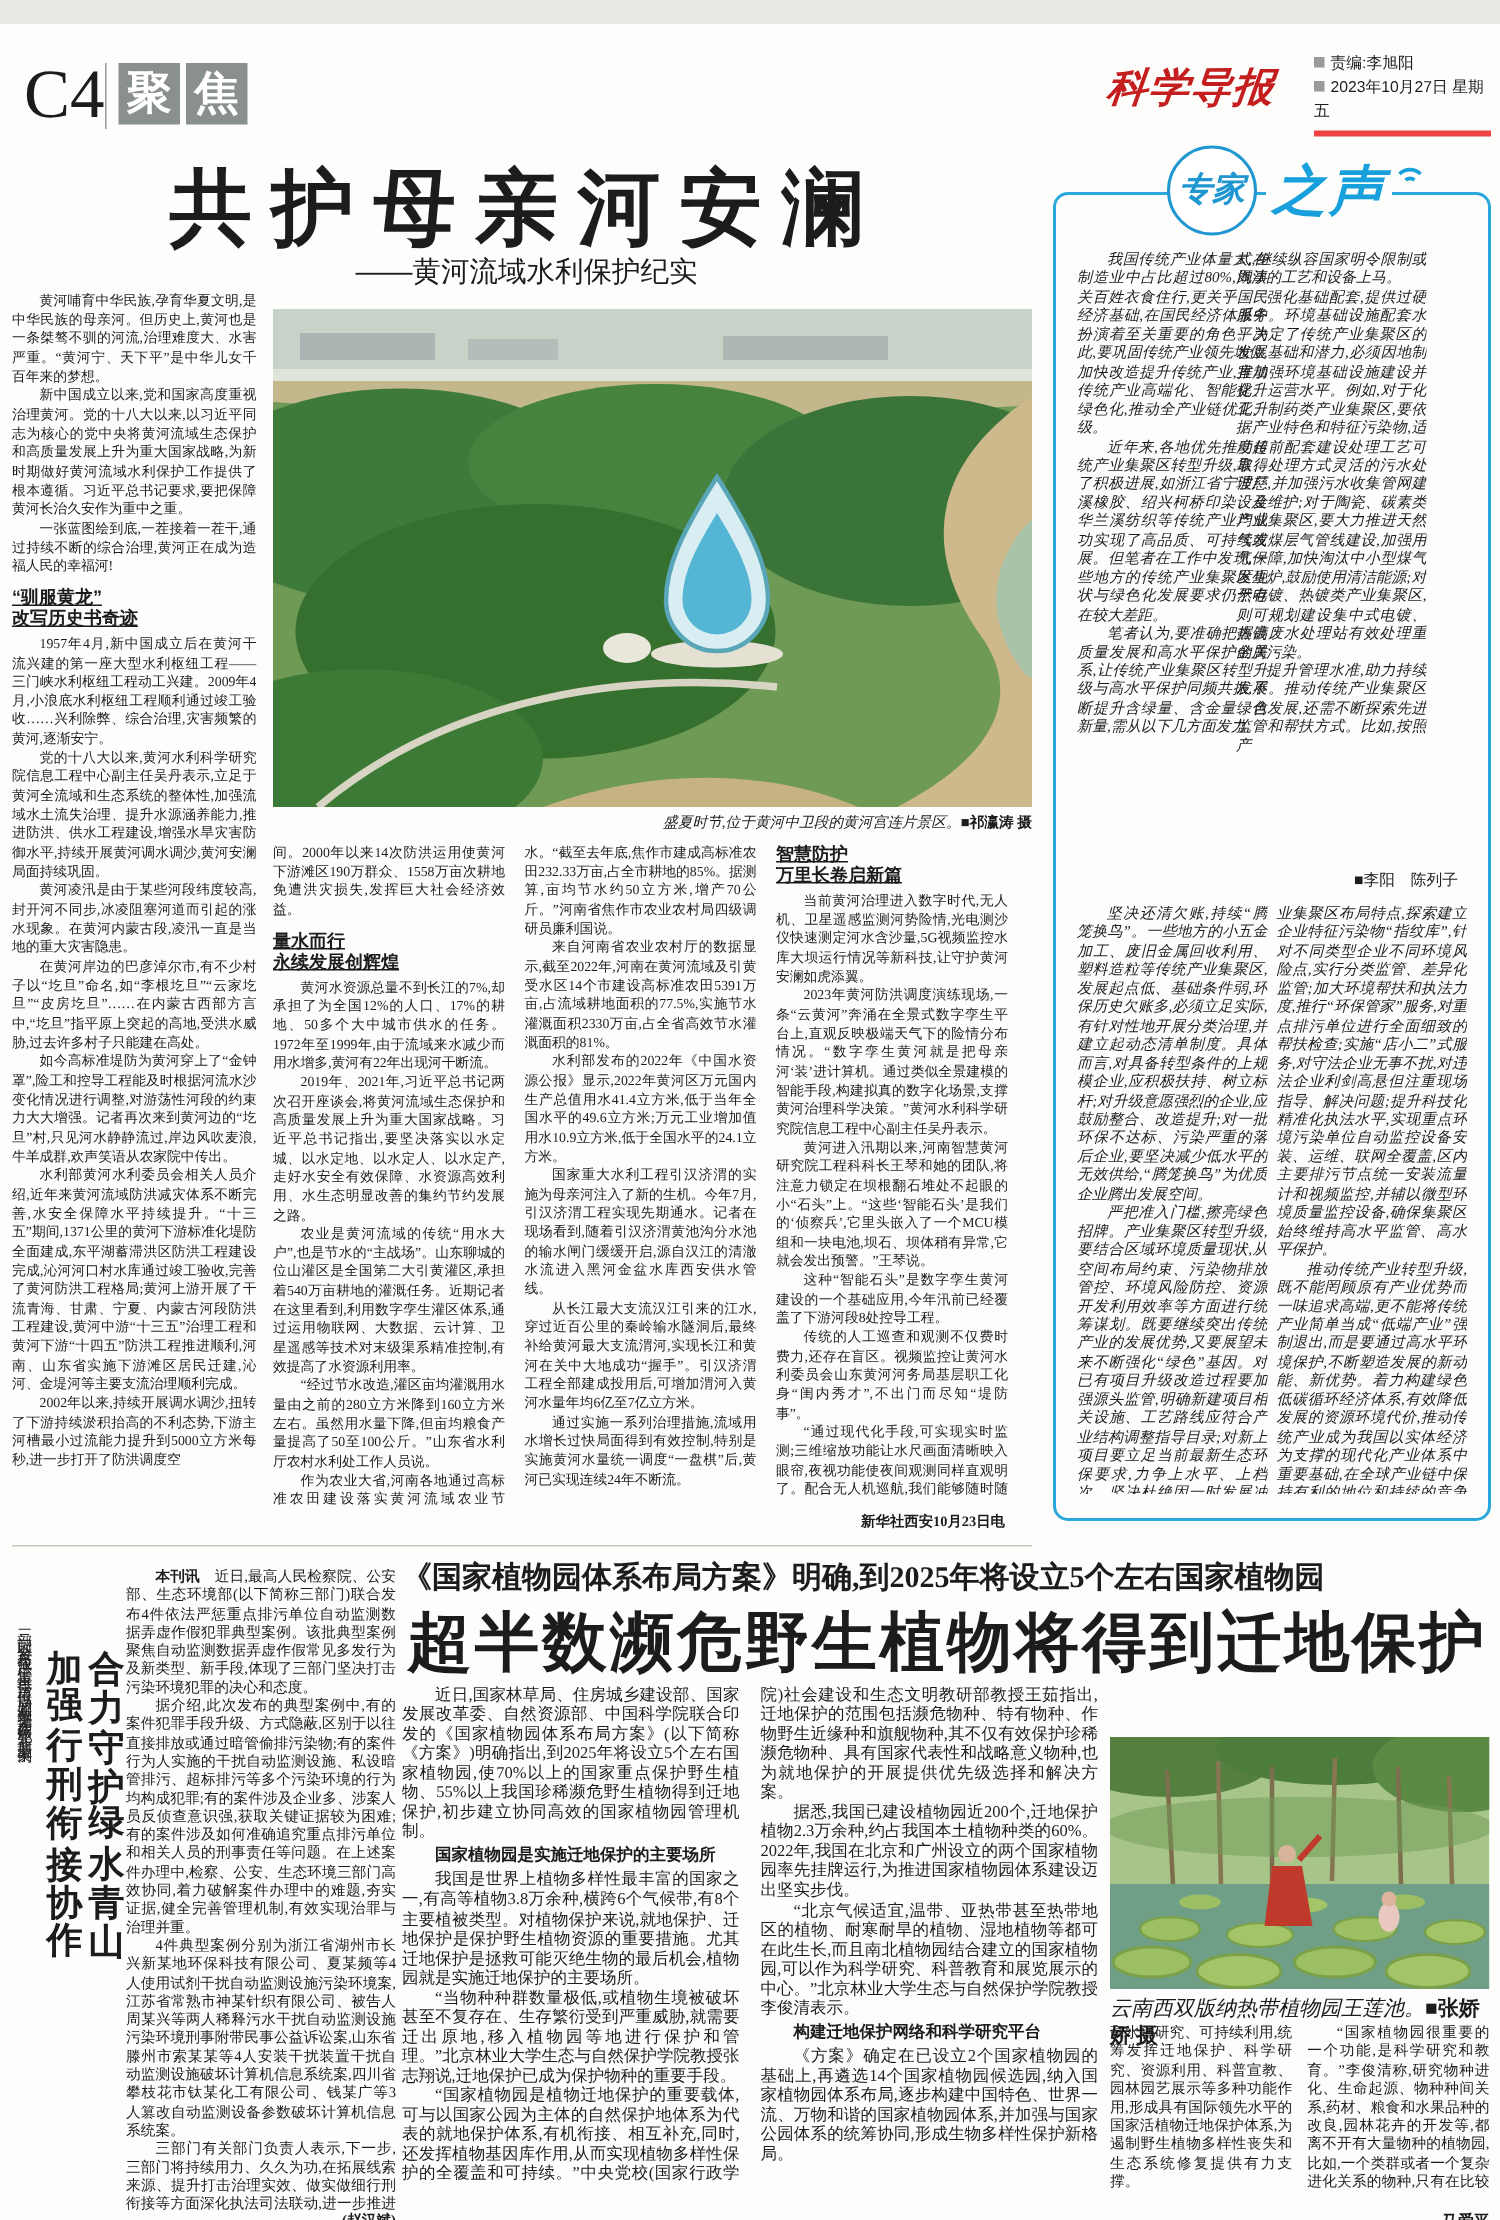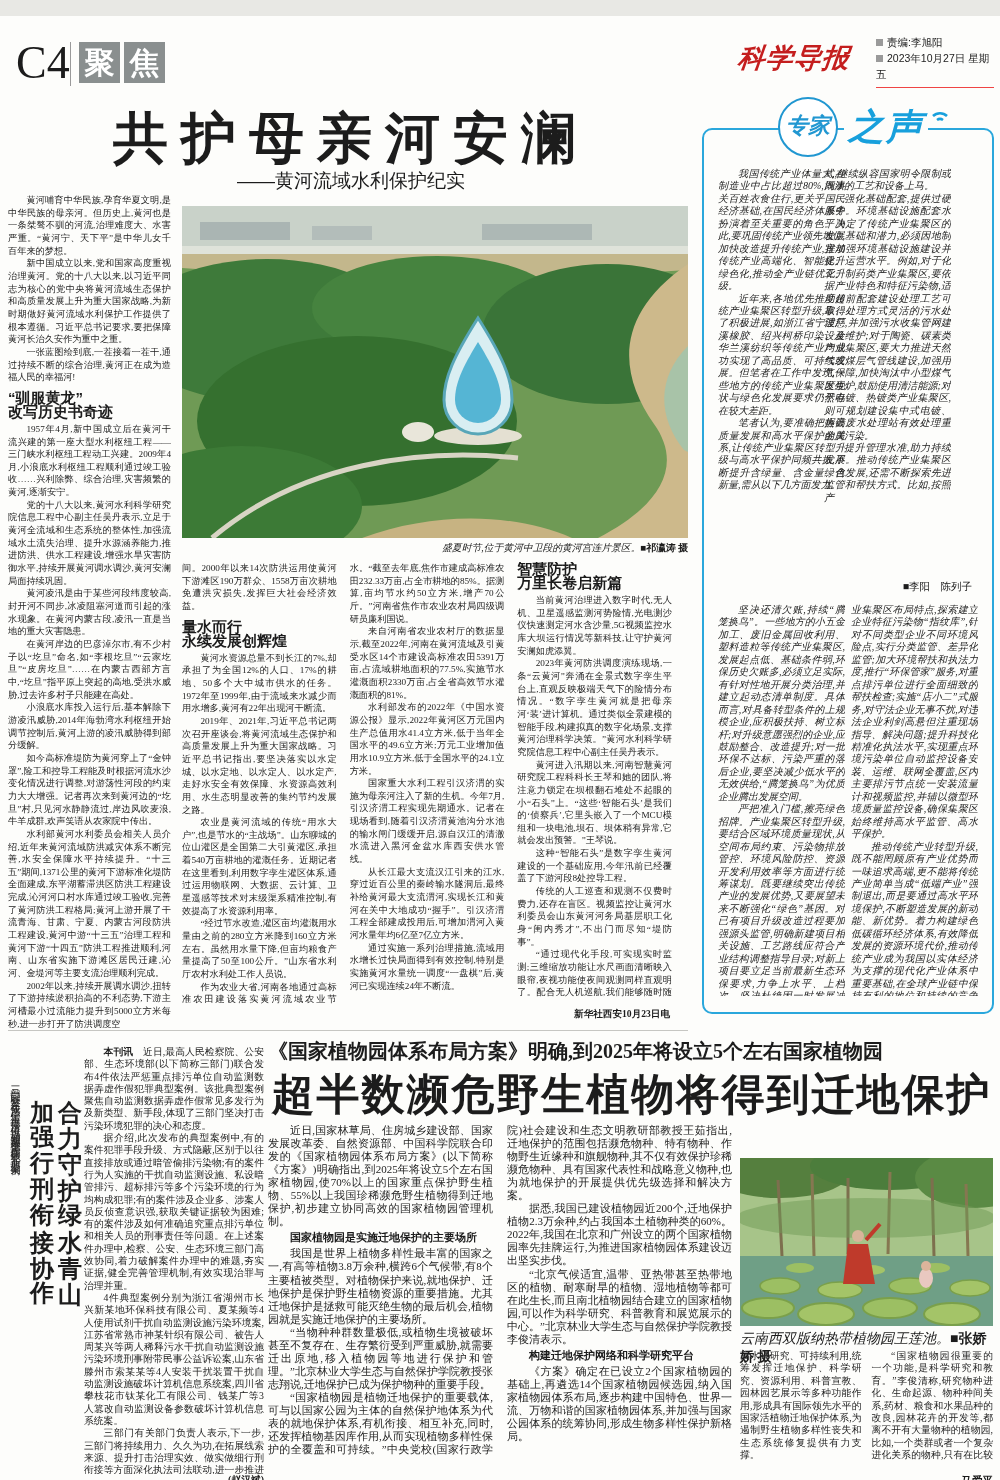--- a/index.html
+++ b/index.html
@@ -7,33 +7,33 @@
         font-family:"Liberation Serif",serif;color:#1c1c1c;overflow:hidden;}
   
   .hdr-c4{position:absolute;left:16px;top:20px;font-size:46px;font-family:"Liberation Serif",serif;}
   .hdr-vline{position:absolute;left:70px;top:26px;width:1px;height:44px;background:#9a9a9a;}
   .focus-boxes{position:absolute;left:79px;top:26px;display:flex;gap:4px;}
   .focus-boxes span{display:block;width:41px;height:41px;background:#8a8f8f;color:#fff;
         font-family:"Liberation Sans",sans-serif;font-weight:900;font-size:30px;line-height:41px;text-align:center;}
   .masthead{position:absolute;left:738px;top:24px;width:120px;font-size:27px;font-weight:900;font-style:italic;
         color:#c41e1e;font-family:"Liberation Serif",serif;letter-spacing:1px;white-space:nowrap;transform:skewX(-6deg);}
   .hdr-meta{position:absolute;left:876px;top:18px;width:118px;font-family:"Liberation Sans",sans-serif;
-        font-size:10.5px;line-height:16px;border-bottom:1px solid #ef4444;padding-bottom:5px;}
+        font-size:10.5px;line-height:16px;border-bottom:4px solid #ef4444;padding-bottom:5px;}
   .hdr-meta .sq{display:inline-block;width:7px;height:7px;background:#9a9a9a;margin-right:4px;}
   
   .f-headline{position:absolute;left:8px;top:86px;width:686px;text-align:center;font-size:55px;font-weight:900;
         font-family:"Liberation Sans",sans-serif;letter-spacing:13px;}
   .f-subtitle{position:absolute;left:8px;top:152px;width:686px;text-align:center;font-size:19px;font-weight:500;
         font-family:"Liberation Sans",sans-serif;}
   .fbody{font-size:9.2px;line-height:12.65px;text-align:justify;overflow:hidden;}
   #f-col1{position:absolute;left:8px;top:178px;width:163px;height:834px;}
   #f-flow{position:absolute;left:182px;top:546px;width:490px;height:452px;column-count:3;column-gap:13px;}
   .p{margin:0;text-indent:2em;}
   .p.c{text-indent:0;}
-  .mh{margin:7px 0 4px;font-family:"Liberation Sans",sans-serif;font-weight:700;font-size:15px;line-height:14px;text-indent:0;}
+  .mh{margin:7px 0 4px;font-family:"Liberation Sans",sans-serif;font-weight:700;font-size:12px;line-height:14px;text-indent:0;text-decoration:underline;}
   .f-dateline{position:absolute;left:500px;top:992px;width:170px;text-align:right;font-weight:700;font-size:9.6px;
         background:#fdfdfb;}
   #photo1{position:absolute;left:182px;top:190px;width:506px;height:332px;overflow:hidden;}
   #photo1 svg{display:block;}
   .caption1{position:absolute;left:182px;top:526px;width:506px;text-align:right;font-size:9.8px;font-style:italic;}
   .caption1 b{font-style:normal;}
   .hr-main{position:absolute;left:8px;top:1014px;width:680px;height:1px;background:#c6c6c2;}
   
   .x-box{position:absolute;left:702px;top:112px;width:288px;height:882px;border:2px solid #2aa7dc;border-radius:10px;}
   .x-logo{position:absolute;left:778px;top:80px;width:216px;height:62px;z-index:2;display:flex;align-items:center;}
@@ -130,21 +130,20 @@
         <p class="p">黄河哺育中华民族,孕育华夏文明,是中华民族的母亲河。但历史上,黄河也是一条桀骜不驯的河流,治理难度大、水害严重。“黄河宁、天下平”是中华儿女千百年来的梦想。</p>
         <p class="p">新中国成立以来,党和国家高度重视治理黄河。党的十八大以来,以习近平同志为核心的党中央将黄河流域生态保护和高质量发展上升为重大国家战略,为新时期做好黄河流域水利保护工作提供了根本遵循。习近平总书记要求,要把保障黄河长治久安作为重中之重。</p>
         <p class="p">一张蓝图绘到底,一茬接着一茬干,通过持续不断的综合治理,黄河正在成为造福人民的幸福河!</p>
       </div>
     <p class="mh"><span>“驯服黄龙”</span><br><span>改写历史书奇迹</span></p>
     <div>
         <p class="p">1957年4月,新中国成立后在黄河干流兴建的第一座大型水利枢纽工程——三门峡水利枢纽工程动工兴建。2009年4月,小浪底水利枢纽工程顺利通过竣工验收……兴利除弊、综合治理,灾害频繁的黄河,逐渐安宁。</p>
         <p class="p">党的十八大以来,黄河水利科学研究院信息工程中心副主任吴丹表示,立足于黄河全流域和生态系统的整体性,加强流域水土流失治理、提升水源涵养能力,推进防洪、供水工程建设,增强水旱灾害防御水平,持续开展黄河调水调沙,黄河安澜局面持续巩固。</p>
         <p class="p">黄河凌汛是由于某些河段纬度较高,封开河不同步,冰凌阻塞河道而引起的涨水现象。在黄河内蒙古段,凌汛一直是当地的重大灾害隐患。</p>
         <p class="p">在黄河岸边的巴彦淖尔市,有不少村子以“圪旦”命名,如“李根圪旦”“云家圪旦”“皮房圪旦”……在内蒙古西部方言中,“圪旦”指平原上突起的高地,受洪水威胁,过去许多村子只能建在高处。</p>
-        <p class="p">小浪底水库投入运行后,基本解除下游凌汛威胁,2014年海勃湾水利枢纽开始调节控制后,黄河上游的凌汛威胁得到部分缓解。</p>
         <p class="p">如今高标准堤防为黄河穿上了“金钟罩”,险工和控导工程能及时根据河流水沙变化情况进行调整,对游荡性河段的约束力大大增强。记者再次来到黄河边的“圪旦”村,只见河水静静流过,岸边风吹麦浪,牛羊成群,欢声笑语从农家院中传出。</p>
         <p class="p">水利部黄河水利委员会相关人员介绍,近年来黄河流域防洪减灾体系不断完善,水安全保障水平持续提升。“十三五”期间,1371公里的黄河下游标准化堤防全面建成,东平湖蓄滞洪区防洪工程建设完成,沁河河口村水库通过竣工验收,完善了黄河防洪工程格局;黄河上游开展了干流青海、甘肃、宁夏、内蒙古河段防洪工程建设,黄河中游“十三五”治理工程和黄河下游“十四五”防洪工程推进顺利,河南、山东省实施下游滩区居民迁建,沁河、金堤河等主要支流治理顺利完成。</p>
         <p class="p">2002年以来,持续开展调水调沙,扭转了下游持续淤积抬高的不利态势,下游主河槽最小过流能力提升到5000立方米每秒,进一步打开了防洪调度空</p>
       </div>
   </div>
 
   <div id="f-flow" class="fbody">
     <div>
         <p class="p c">间。2000年以来14次防洪运用使黄河下游滩区190万群众、1558万亩次耕地免遭洪灾损失,发挥巨大社会经济效益。</p>
       </div>

